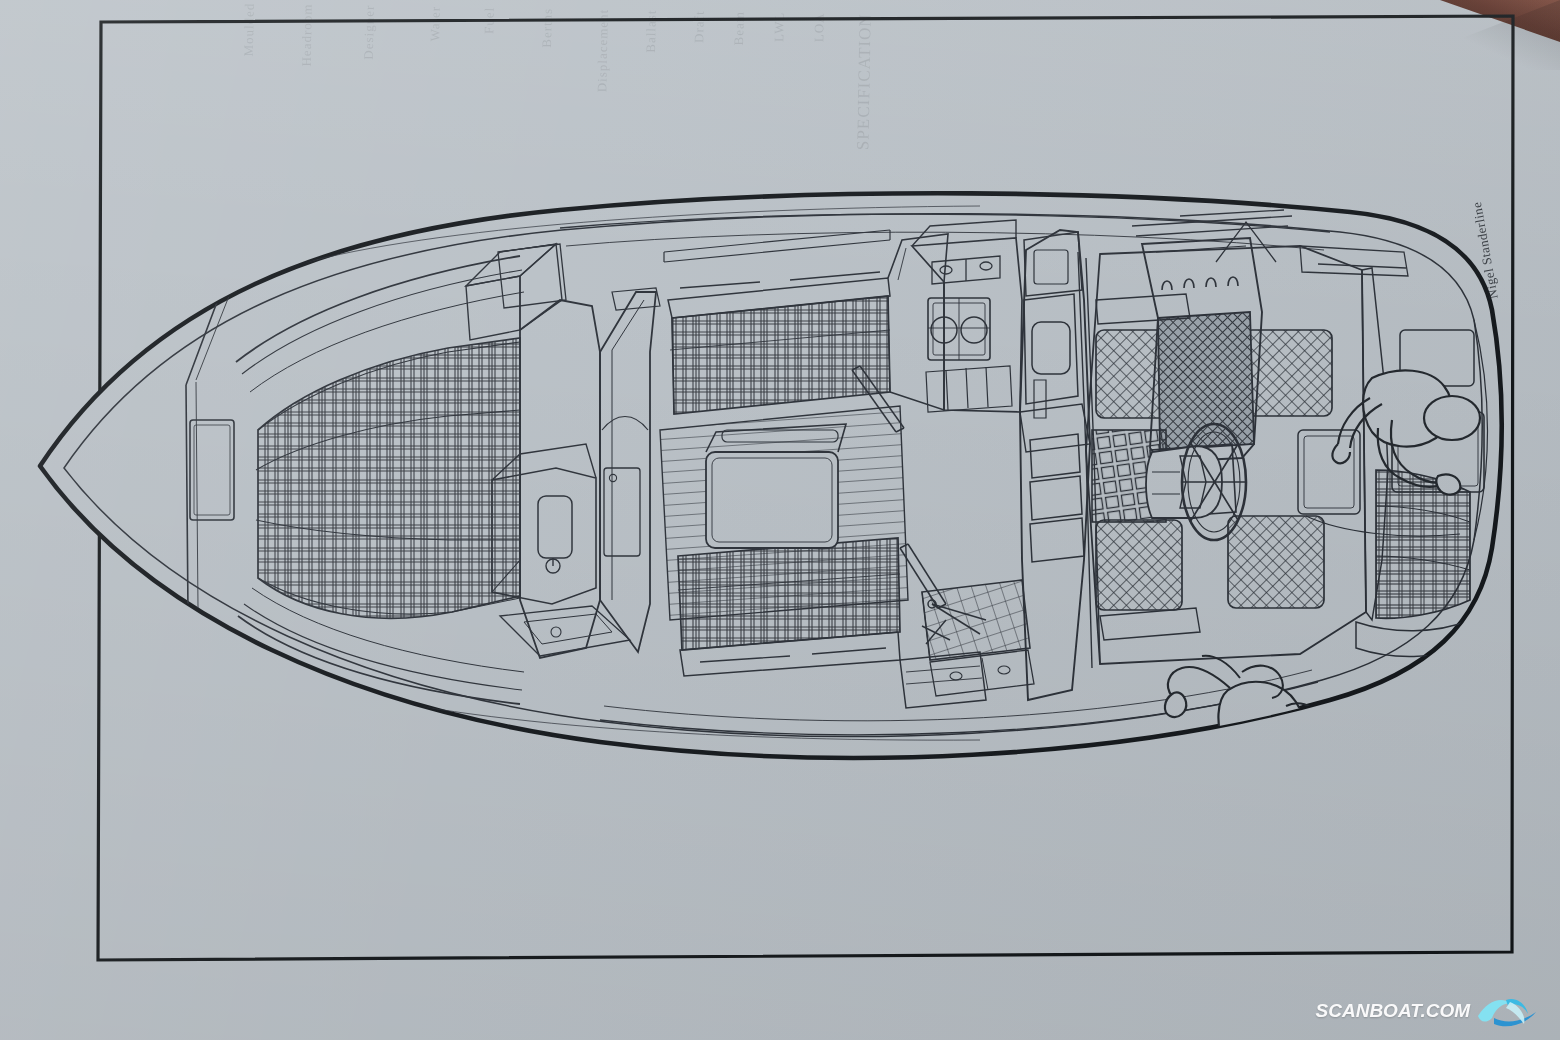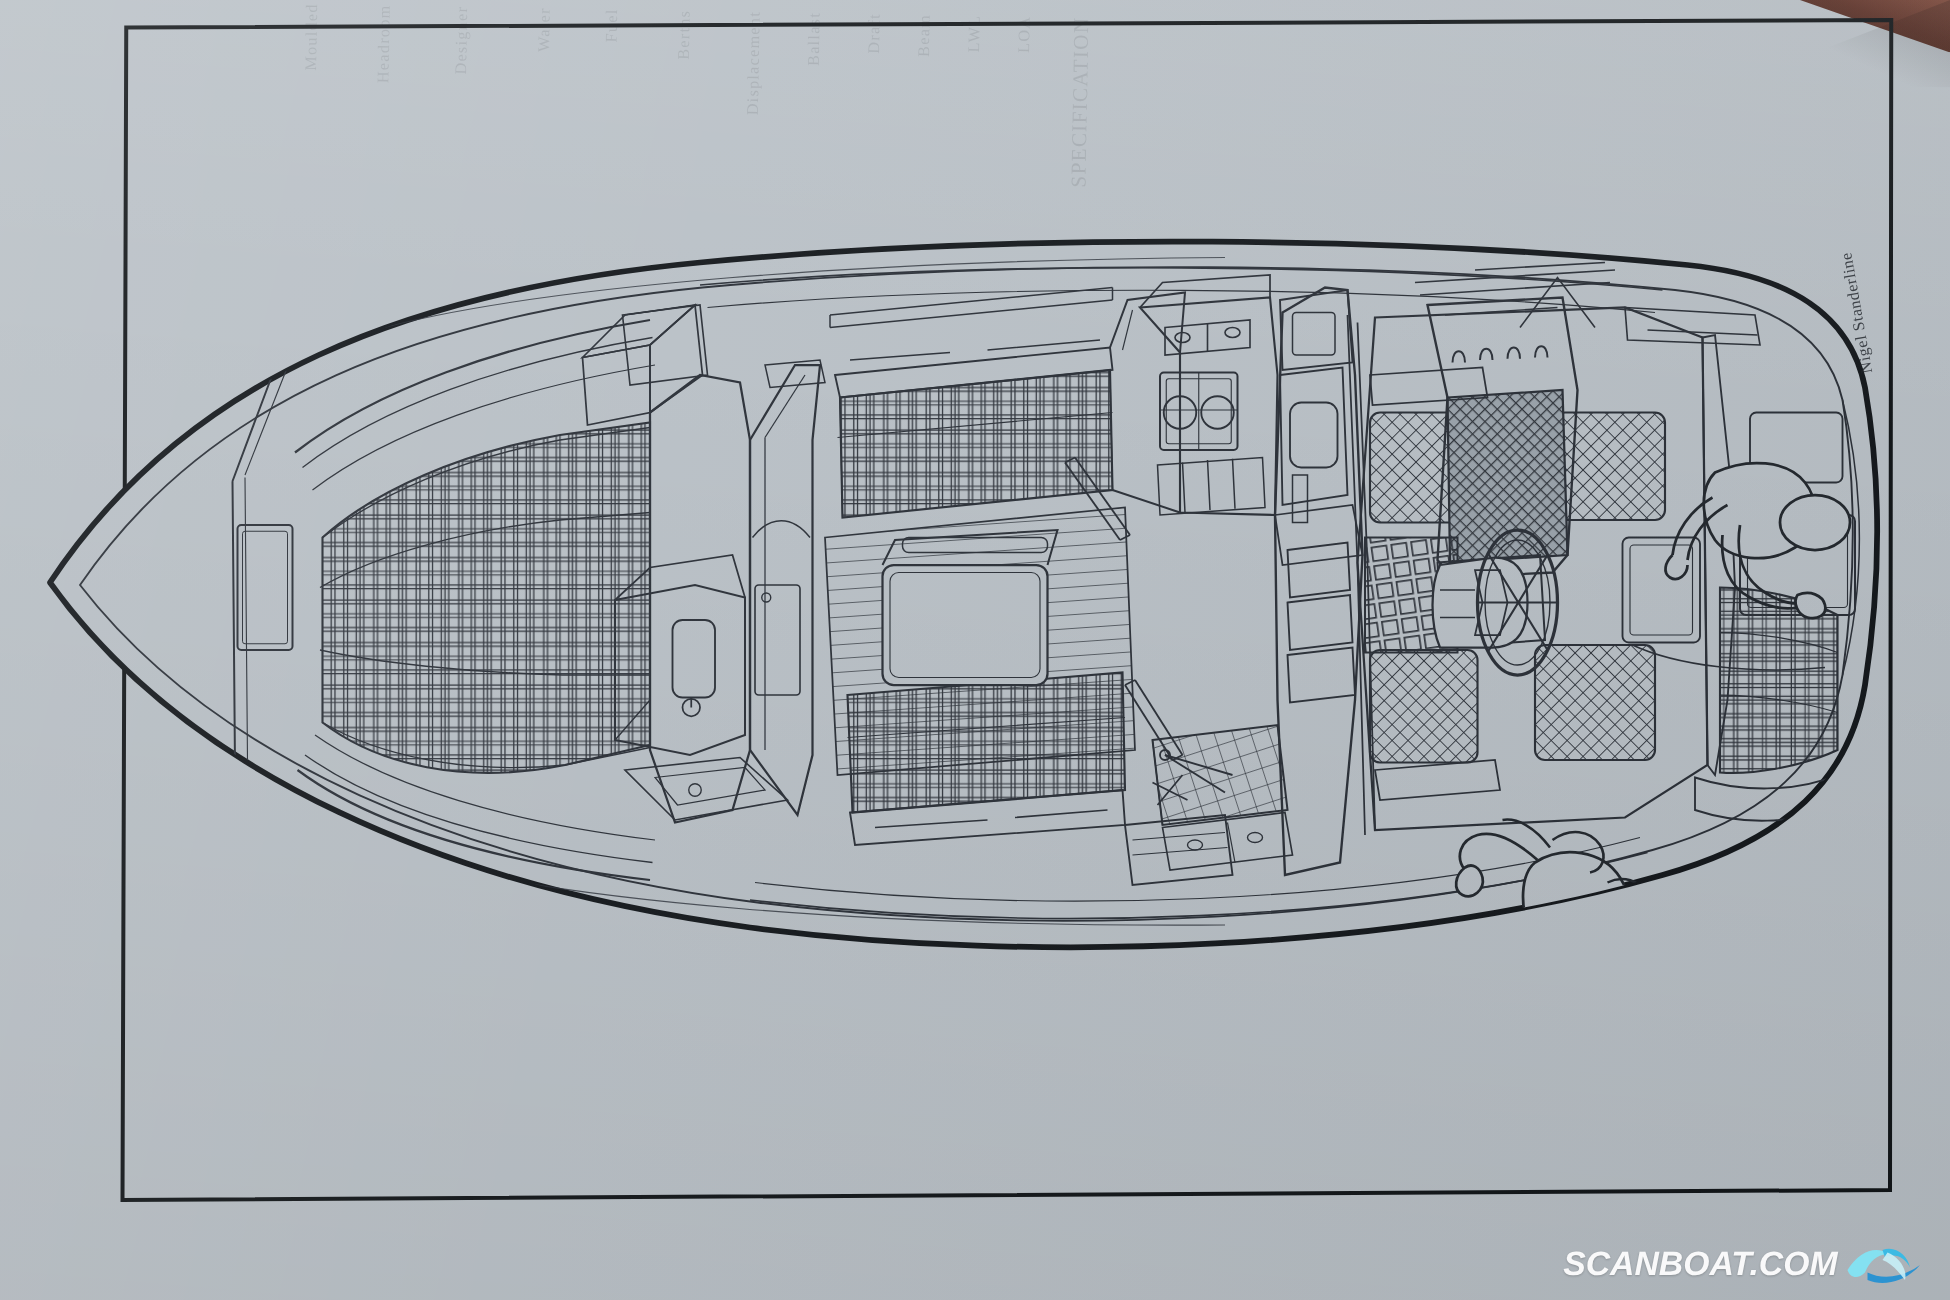--- a/index.html
+++ b/index.html
@@ -44,21 +44,21 @@
   }
   #svgwrap{position:absolute;inset:0;}
   svg{display:block;}
   
   #watermark{
     position:absolute;right:22px;bottom:12px;
     display:flex;align-items:center;gap:6px;
     pointer-events:none;
   }
   #wm-text{
-    font-style:italic;font-weight:bold;font-size:27px;letter-spacing:0px;
+    font-style:italic;font-weight:bold;font-size:19px;letter-spacing:0px;
     color:#ffffff;opacity:.93;
     font-family:"Liberation Sans",sans-serif;
     text-shadow:0 1px 2px rgba(0,0,0,.22);
     text-align:right;
   }
   #wm-mark{width:62px;height:34px;opacity:.95;}
   #signature{
     position:absolute;left:1486px;top:300px;
     transform:rotate(-100deg);transform-origin:0 0;
     font-family:"Liberation Serif",serif;

